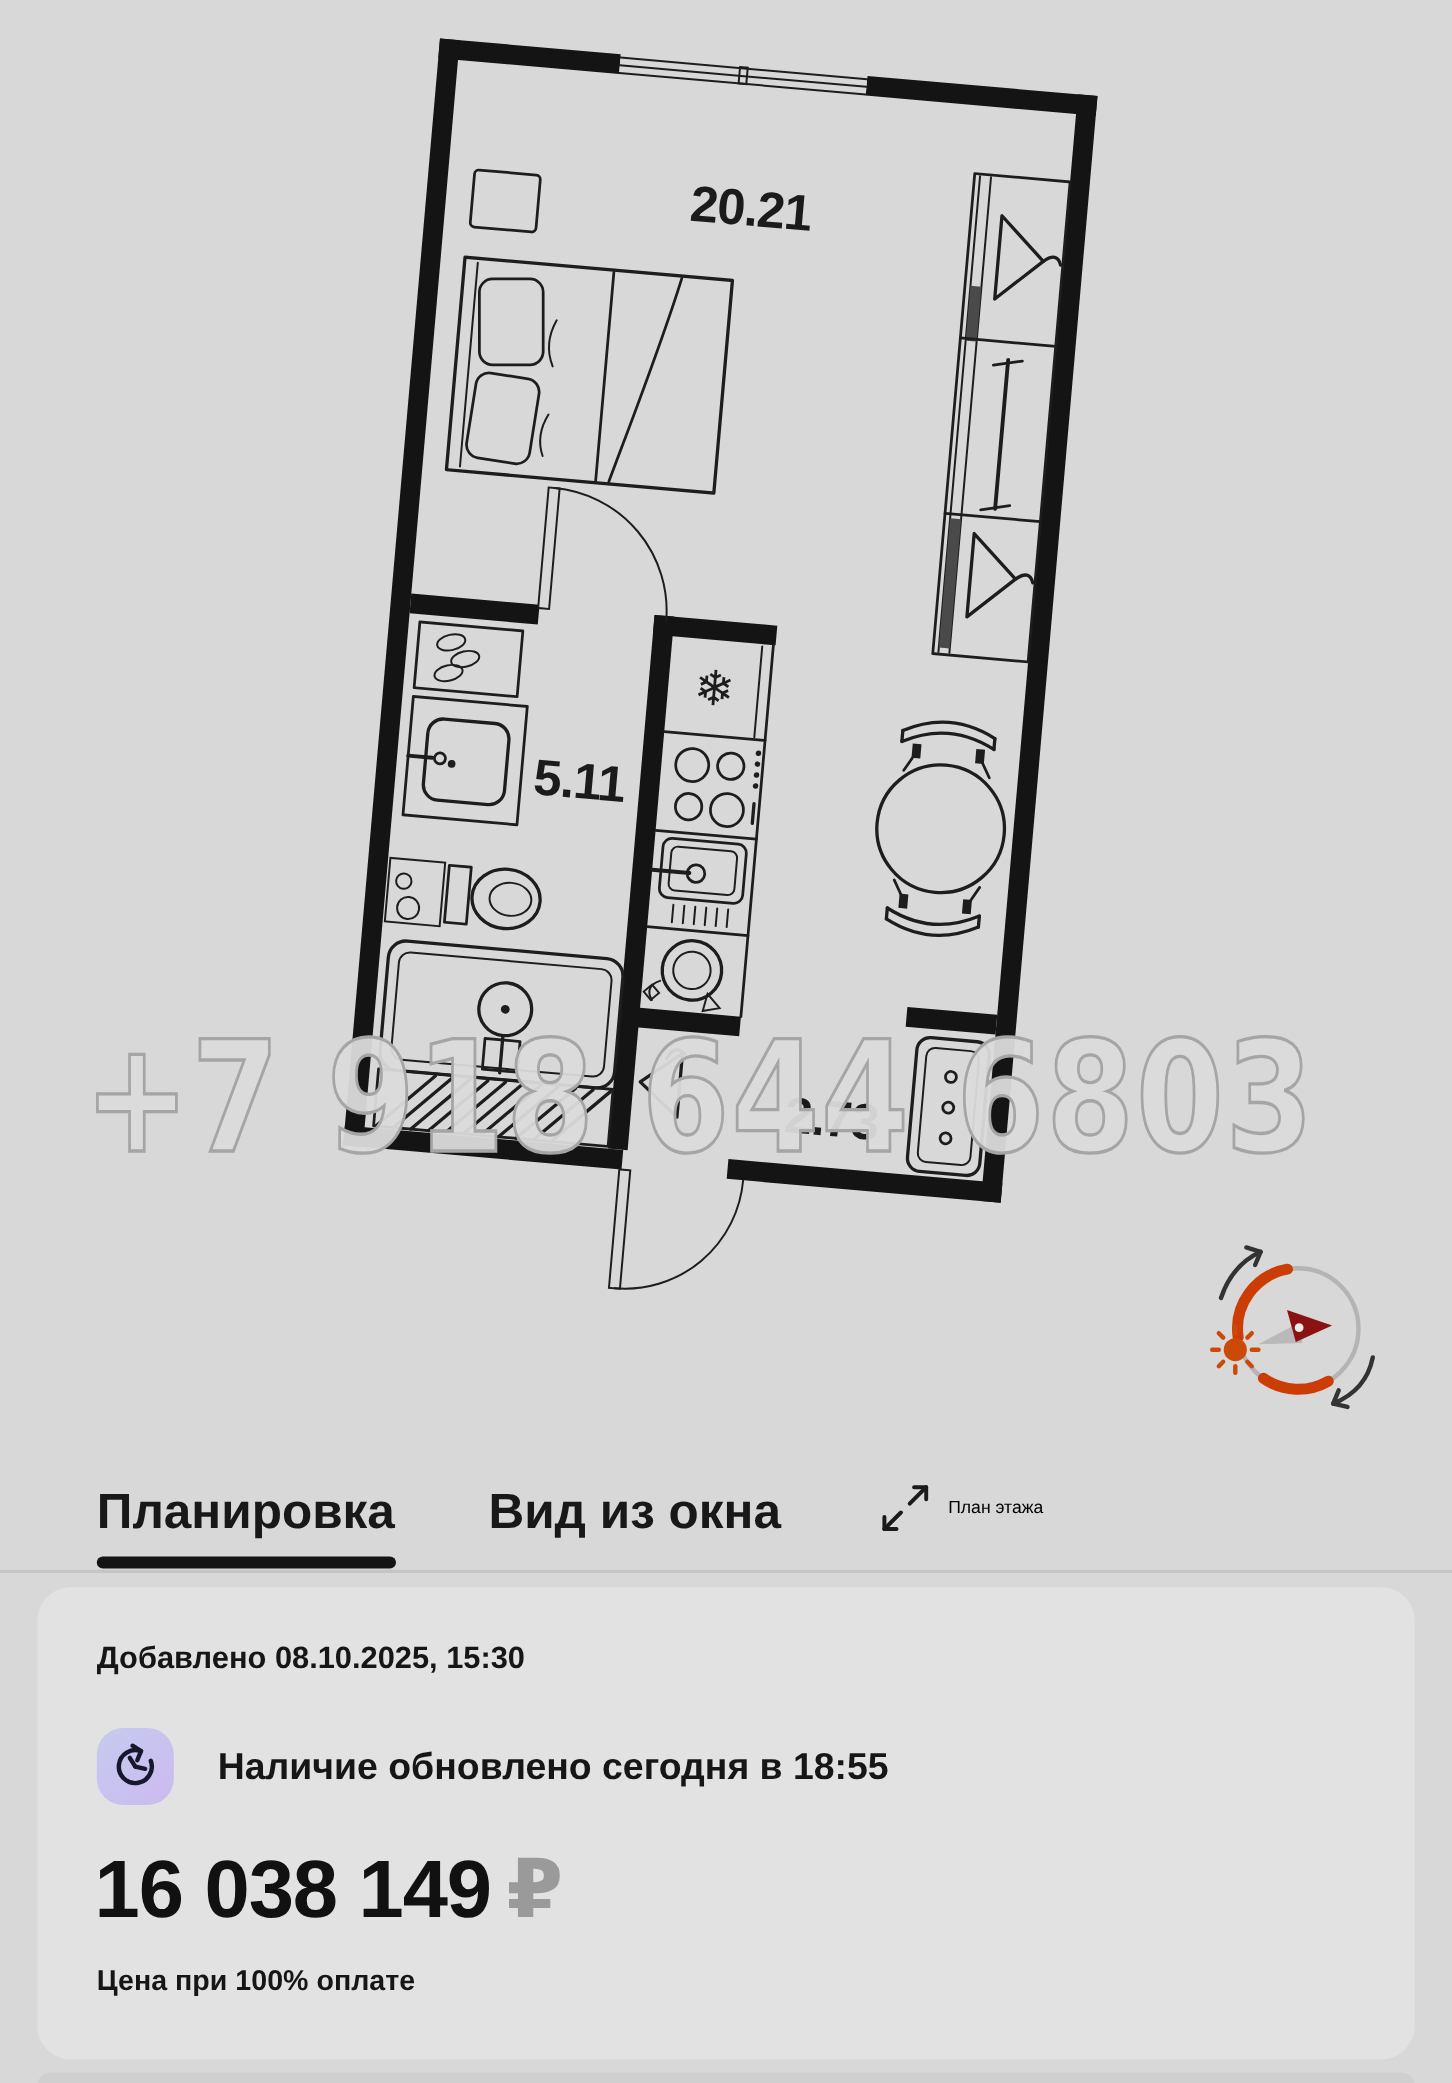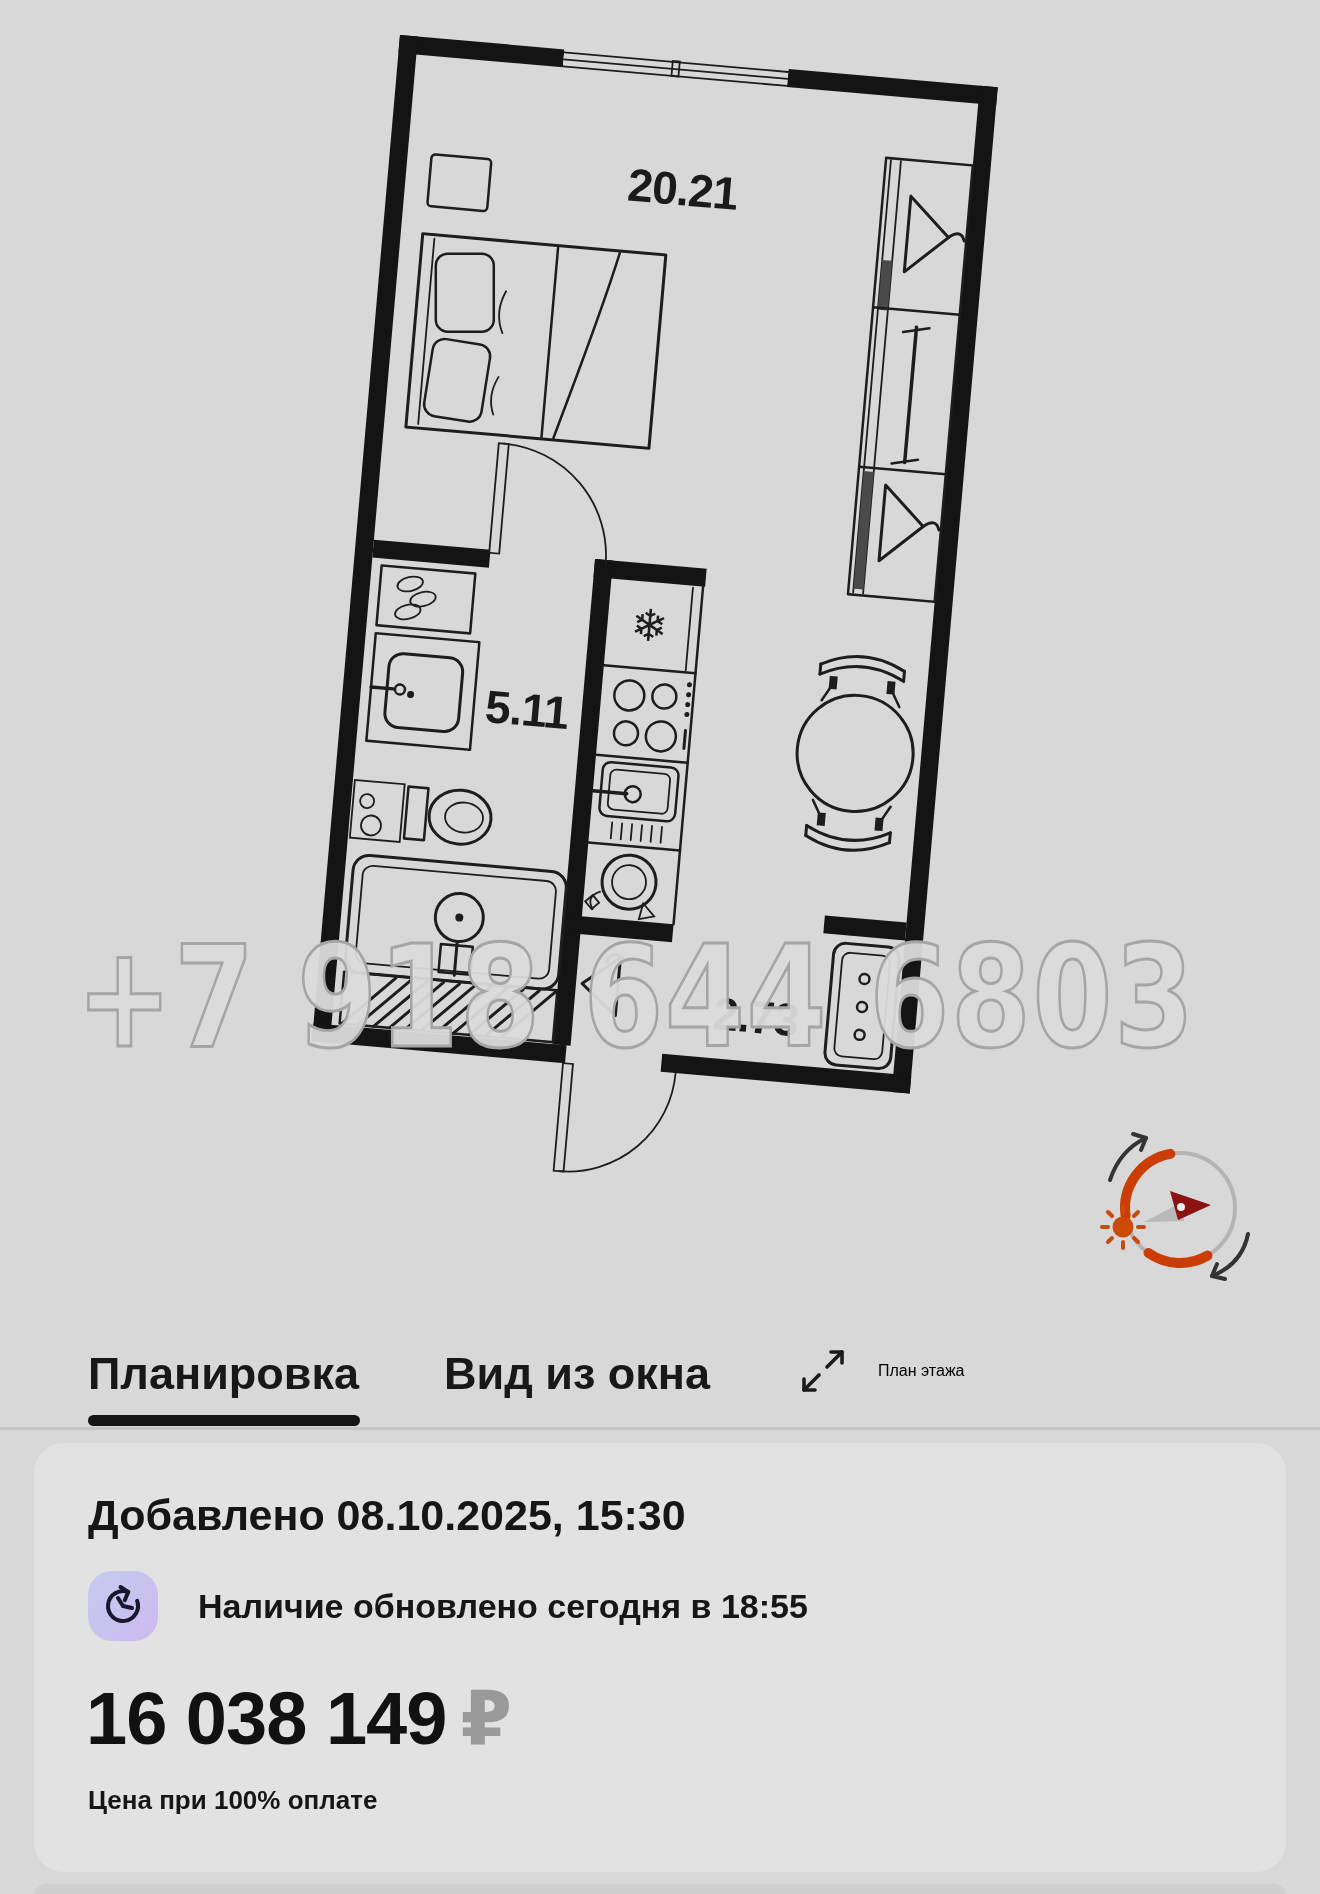--- a/index.html
+++ b/index.html
@@ -21,28 +21,28 @@
   .fillbg { fill:#d8d8d8; }
   .dk   { fill:#4a4a4a; }
   .plan-label { font:700 46px "Liberation Sans", sans-serif; fill:#1b1b1b; letter-spacing:-1px; text-anchor:middle; }
   .wm-text { font:700 140px "DejaVu Sans", sans-serif; fill:#dbdbdb; fill-opacity:0.95;
              stroke:#a5a5a5; stroke-width:3px; letter-spacing:2px; text-anchor:middle; }
 
   
   .tab { position:absolute; top:1348px; font-size:45px; font-weight:700; color:#181818; white-space:nowrap; }
   .tab-underline { position:absolute; left:88px; top:1415px; width:272px; height:11px;
                    background:#141414; border-radius:6px; }
-  .tab3-group { position:absolute; left:800px; top:1348px; display:flex; align-items:center; gap:32px; }
+  .tab3-group { position:absolute; left:800px; top:1348px; display:flex; align-items:center; gap:16px; }
   .expand-ic { width:46px; height:46px; }
   .divider { position:absolute; left:0; top:1427px; width:1320px; height:3px; background:#c5c5c5; }
 
   
   .card { position:absolute; left:34px; top:1443px; width:1252px; height:429px;
           background:#e2e2e2; border-radius:30px; }
-  .card-added { position:absolute; left:54px; top:48px; font-size:43px; font-weight:700; color:#161616; }
+  .card-added { position:absolute; left:54px; top:48px; font-size:28px; font-weight:700; color:#161616; }
   .avail-row { position:absolute; left:54px; top:128px; display:flex; align-items:center; gap:40px; }
   .clock-badge { width:70px; height:70px; border-radius:24px;
                  background:linear-gradient(135deg,#c5cbf0 0%,#ccbaee 100%);
                  display:flex; align-items:center; justify-content:center; }
   .avail-text { font-size:34px; font-weight:700; color:#161616; white-space:nowrap;text-align:right; }
   .price-row { position:absolute; left:52px; top:232px; font-size:74px; font-weight:700;
                color:#111; letter-spacing:-1px; white-space:nowrap;text-align:center; }
   .rub { color:#9a9a9a; font-family:"DejaVu Sans", sans-serif; margin-left:14px; }
   .price-note { position:absolute; left:54px; top:342px; font-size:26px; font-weight:700; color:#161616; }
   .next-card-peek { position:absolute; left:34px; top:1884px; width:1252px; height:12px;

